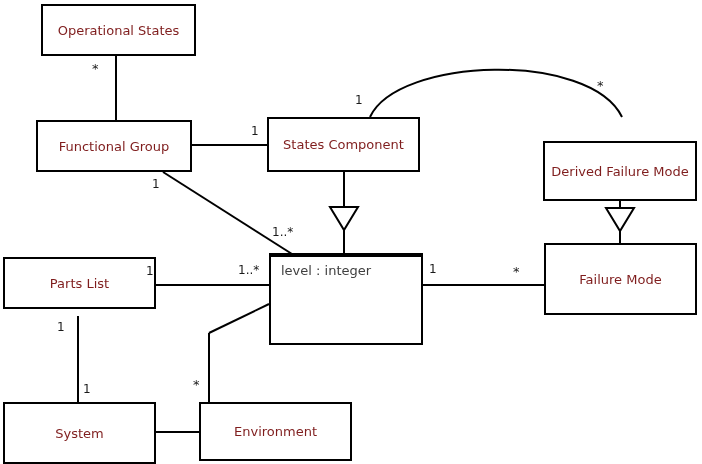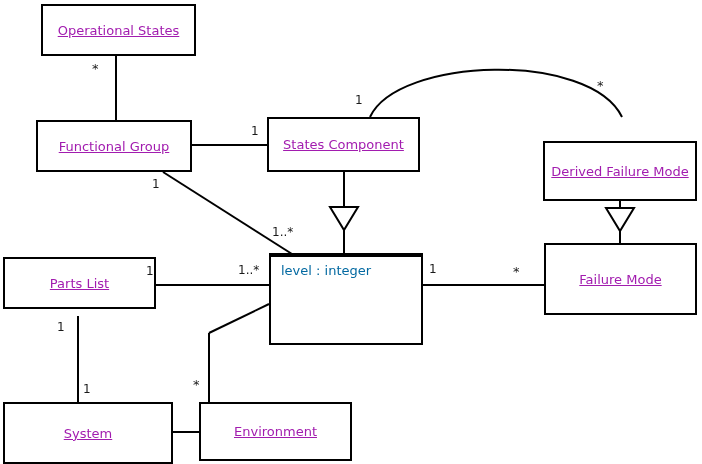--- a/index.html
+++ b/index.html
@@ -30,33 +30,32 @@
     display: flex;
     flex-direction: column;
     z-index: 5;
   }
   .uml-name-compartment {
     flex: 1 1 auto;
     display: flex;
     align-items: center;
     justify-content: center;
     font-size: 13px;
-    color: #a21caf;
+    color: #7f1d1d;
     text-align: center;
     padding: 8px 4px;
-    text-decoration: underline;
   }
   .uml-attr-compartment {
     box-sizing: border-box;
     border-top: 2px solid #000000;
     display: flex;
     align-items: center;
     justify-content: flex-start;
     font-size: 13px;
-    color: #0369a1;
+    color: #404040;
     padding-left: 10px;
     text-align: center;
   }
   .mult-label {
     position: absolute;
     font-size: 12px;
     color: #1a1a1a;
     white-space: nowrap;
     z-index: 6;
     line-height: 1;
@@ -122,21 +121,21 @@
   </div>
 
   <div class="uml-class" style="left:269px; top:253px; width:154px; height:92px;">
     <div class="uml-attr-compartment" style="height:29px;">level : integer</div>
   </div>
 
   <div class="uml-class" style="left:544px; top:243px; width:153px; height:72px;">
     <div class="uml-name-compartment">Failure Mode</div>
   </div>
 
-  <div class="uml-class" style="left:3px; top:402px; width:170px; height:62px;">
+  <div class="uml-class" style="left:3px; top:402px; width:153px; height:62px;">
     <div class="uml-name-compartment">System</div>
   </div>
 
   <div class="uml-class" style="left:199px; top:402px; width:153px; height:59px;">
     <div class="uml-name-compartment">Environment</div>
   </div>
 
   <div class="mult-label mult-star" style="left:92px; top:62px;">*</div>
 
   <div class="mult-label" style="left:251px; top:125px;">1</div>

